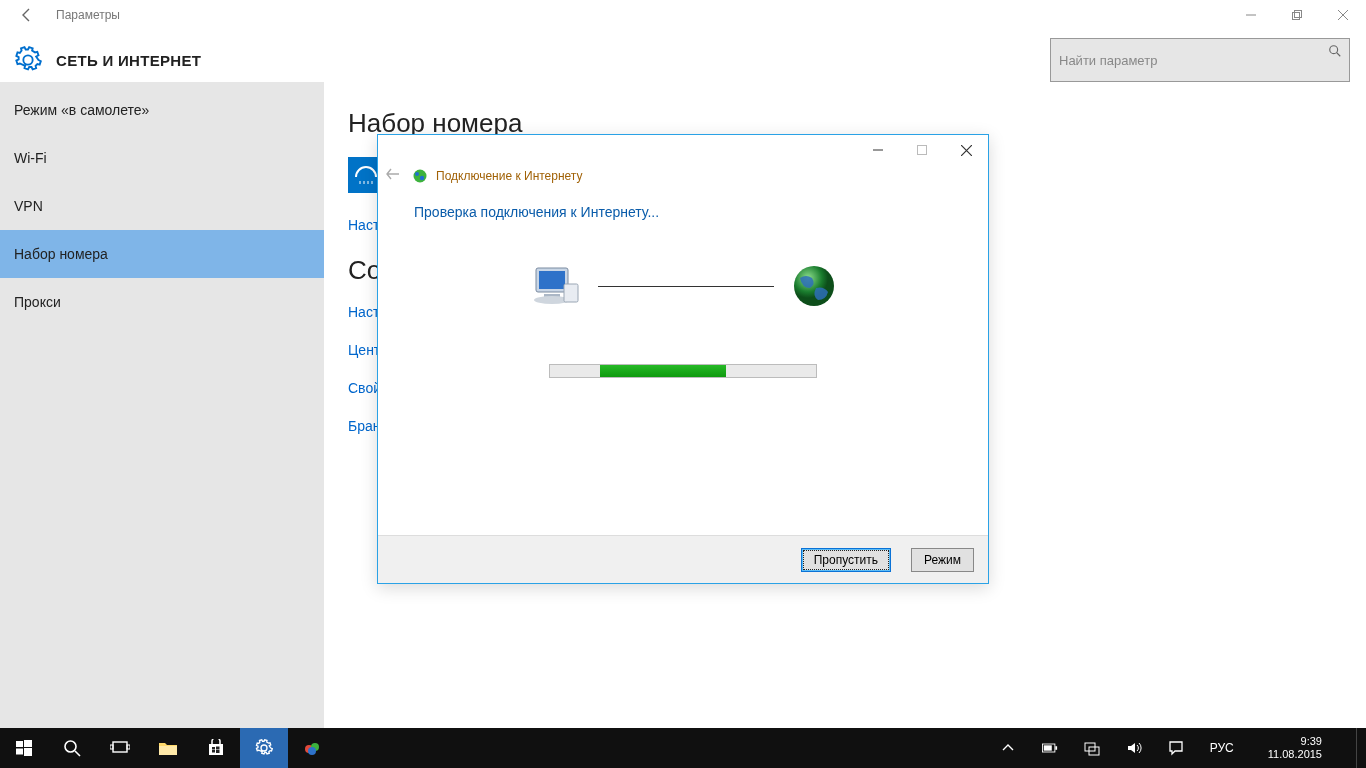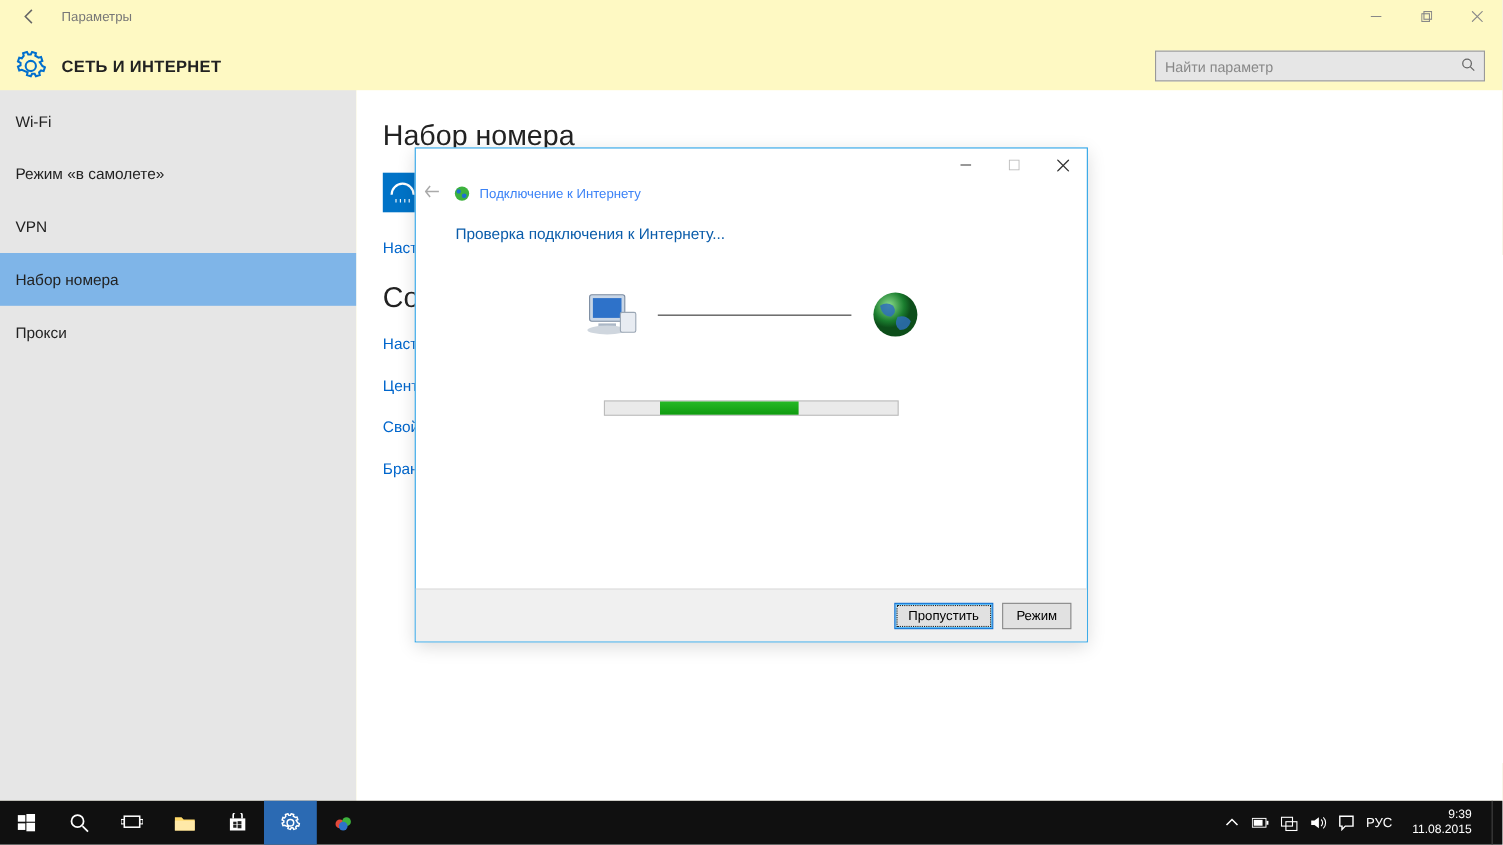--- a/index.html
+++ b/index.html
@@ -1,31 +1,31 @@
 <!DOCTYPE html>
 <html><head>
 <meta charset="utf-8">
 <style>
 * { margin:0; padding:0; box-sizing:border-box; font-family:"Segoe UI",Tahoma,sans-serif; }
 body { width:1366px; height:768px; overflow:hidden; background:#e6e6e6; position:relative; }
 
 
-.settings-window { position:absolute; left:0; top:0; width:1366px; height:728px; background:#fef9c3; }
+.settings-window { position:absolute; left:0; top:0; width:1366px; height:728px; background:#ffffff; }
 .titlebar { height:30px; display:flex; align-items:center; padding-left:12px; }
 .back-btn { width:30px; height:30px; display:flex; align-items:center; justify-content:center; color:#666; font-size:16px; cursor:default; }
 .title-text { font-size:12px; color:#777; margin-left:14px; }
 .win-controls { position:absolute; right:0; top:0; display:flex; }
 .win-controls div { width:46px; height:30px; display:flex; align-items:center; justify-content:center; color:#888; font-size:11px; }
 
 .page-head { height:52px; padding:8px 16px 0 14px; display:flex; align-items:center; justify-content:space-between; }
 .page-head-left { display:flex; align-items:center; gap:14px; }
 .gear { width:28px; height:28px; color:#006fce; }
 .page-title { font-size:15px; font-weight:600; letter-spacing:0.3px; color:#222; }
 .search-wrap { position:relative; }
-.search-box { width:300px; height:28px; border:1px solid #999; background:#e6e6e6; font-size:13px; padding:0 28px 0 8px; outline:none; }
+.search-box { width:300px; height:44px; border:1px solid #999; background:#e6e6e6; font-size:13px; padding:0 28px 0 8px; outline:none; }
 .search-box::placeholder { color:#888; }
 .search-icon { position:absolute; right:8px; top:6px; width:14px; height:14px; color:#666; }
 
 .body-row { display:flex; height:calc(100% - 82px); }
 .sidebar { width:324px; background:#e6e6e6; padding-top:4px; }
 .sidebar-item { height:48px; display:flex; align-items:center; padding-left:14px; font-size:14px; color:#222; cursor:default; }
 .sidebar-item.selected { background:#7fb5e8; }
 
 .content { flex:1; background:#fff; padding:26px 24px; }
 .section-h1 { font-size:26px; font-weight:300; color:#222; margin-bottom:18px; }
@@ -34,38 +34,38 @@
 .textcut { color:#222; font-size:14px; margin:24px 0 6px 0; }
 .cut-heading { font-size:26px; font-weight:300; color:#222; margin:22px 0 18px 0; }
 
 
 .dialog { position:absolute; left:377px; top:134px; width:612px; height:450px; background:#fff; border:1px solid #2aa2e6; box-shadow:0 4px 16px rgba(0,0,0,0.15); }
 .dlg-titlebar { height:30px; display:flex; align-items:center; justify-content:flex-end; }
 .dlg-tb-btn { width:44px; height:30px; display:flex; align-items:center; justify-content:center; font-size:12px; color:#333; }
 .dlg-headrow { display:flex; align-items:center; padding:2px 8px 8px 8px; gap:8px; }
 .dlg-back { color:#aaa; width:18px; font-size:14px; }
 .dlg-icon { width:16px; height:16px; }
-.dlg-title { font-size:12px; color:#3b82f6; }
+.dlg-title { font-size:12px; color:#a16207; }
 .dlg-body { padding:12px 36px 0 36px; }
 .dlg-msg { color:#0a5caa; font-size:14px; }
 .dlg-graphic { display:flex; align-items:center; justify-content:center; gap:18px; margin:44px 0 56px 0; }
 .computer-icon { width:50px; height:44px; }
 .dash-line { width:176px; height:1px; background:#333; }
 .globe-icon { width:44px; height:44px; }
 .progress { width:268px; height:14px; border:1px solid #bcbcbc; background:#eaeaea; margin:0 auto; position:relative; }
 .progress-fill { position:absolute; left:50px; top:0; height:100%; width:126px; background:linear-gradient(#26b926,#0f9a0f); }
-.dlg-footer { position:absolute; bottom:0; left:0; right:0; height:48px; background:#f0f0f0; border-top:1px solid #ddd; display:flex; align-items:center; justify-content:flex-end; gap:8px; padding-right:14px; }
+.dlg-footer { position:absolute; bottom:0; left:0; right:0; height:48px; background:#f0f0f0; border-top:1px solid #ddd; display:flex; align-items:center; justify-content:flex-end; gap:20px; padding-right:14px; }
 .dlg-btn { height:24px; border:1px solid #888; background:#e1e1e1; font-size:12px; padding:0 12px; cursor:pointer; }
 .dlg-btn.primary { border:1px solid #0a72d6; outline:1px dotted #222; outline-offset:-3px; box-shadow:inset 0 0 0 1px #5dbdf7; }
 
 
 .taskbar { position:absolute; left:0; bottom:0; width:1366px; height:40px; background:#101010; display:flex; align-items:center; color:#fff; }
 .tb-btn { width:48px; height:40px; display:flex; align-items:center; justify-content:center; }
 .tb-btn.active { background:#2b6ab3; }
-.tray { margin-left:auto; display:flex; align-items:center; gap:10px; padding-right:4px; font-size:11px; }
+.tray { margin-left:auto; display:flex; align-items:center; gap:26px; padding-right:4px; font-size:11px; }
 .tray-ic { width:16px; height:16px; color:#fff; }
 .clock { text-align:right; line-height:13px; font-size:11px; padding:0 8px; }
 .showdesk { width:6px; height:40px; border-left:1px solid #444; }
 </style>
 </head>
 <body>
 
 <div class="settings-window">
   <div class="titlebar">
     <div class="back-btn">
@@ -105,22 +105,22 @@
       <input class="search-box" placeholder="Найти параметр" style="">
       <svg class="search-icon" viewBox="0 0 16 16">
           <circle cx="6.5" cy="6.5" r="4.5" fill="none" stroke="currentColor" stroke-width="1.3"></circle>
           <line x1="10" y1="10" x2="14" y2="14" stroke="currentColor" stroke-width="1.3"></line>
         </svg>
     </div>
   </div>
 
   <div class="body-row">
     <div class="sidebar">
+      <div class="sidebar-item">Режим «в самолете»</div>
       <div class="sidebar-item">Wi-Fi</div>
-      <div class="sidebar-item">Режим «в самолете»</div>
       <div class="sidebar-item">VPN</div>
       <div class="sidebar-item selected">Набор номера</div>
       <div class="sidebar-item">Прокси</div>
     </div>
 
     <div class="content">
       <div class="section-h1">Набор номера</div>
       <div class="conn-tile">
         <svg width="26" height="20">
             <path d="M2 12 a10 10 0 0120 0" stroke="#fff" stroke-width="2" fill="none"></path>

